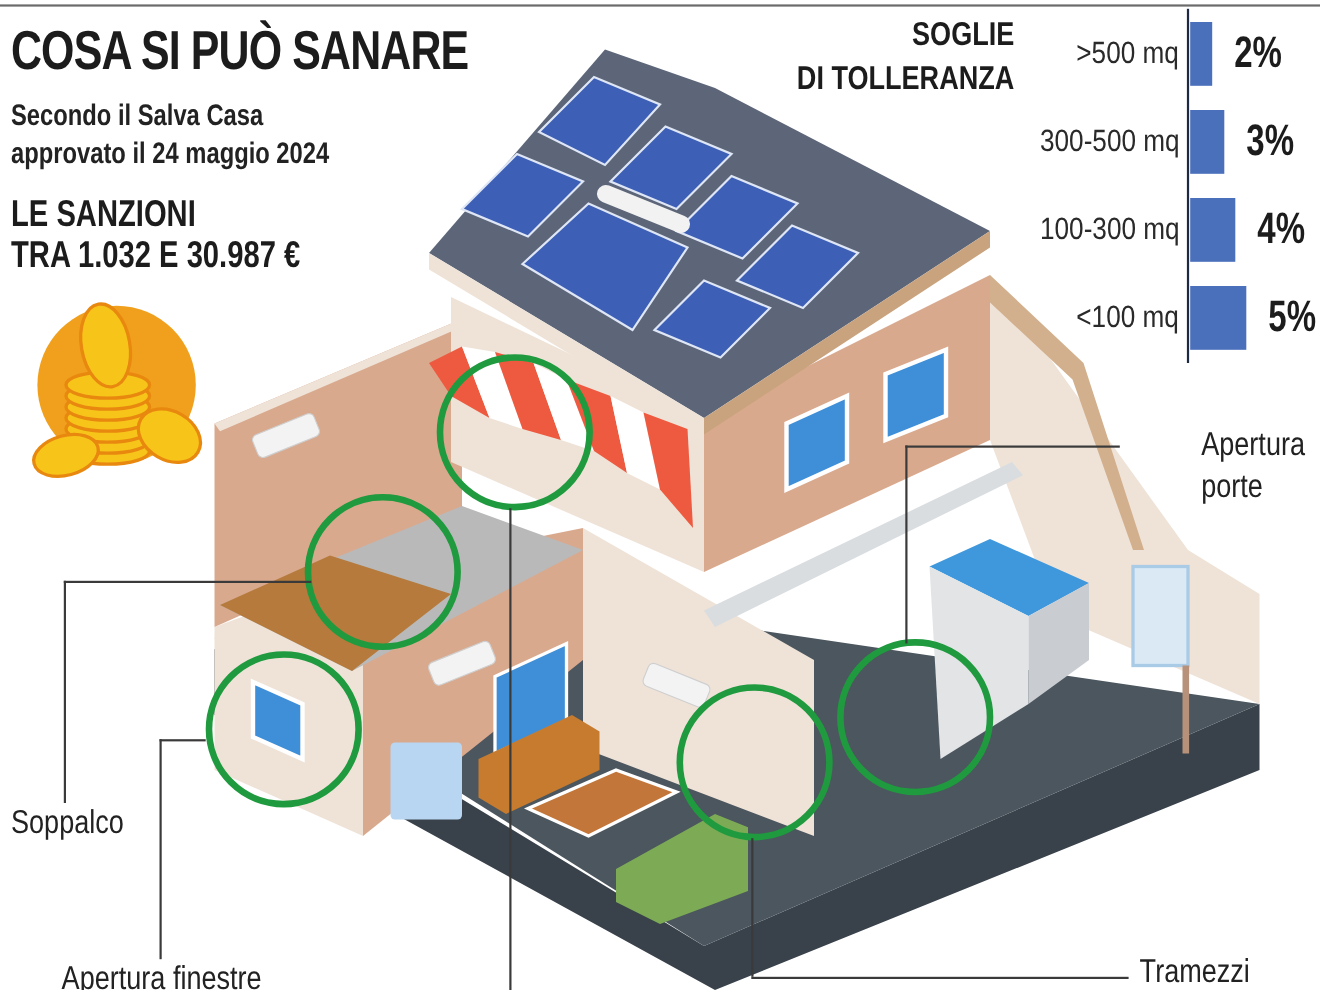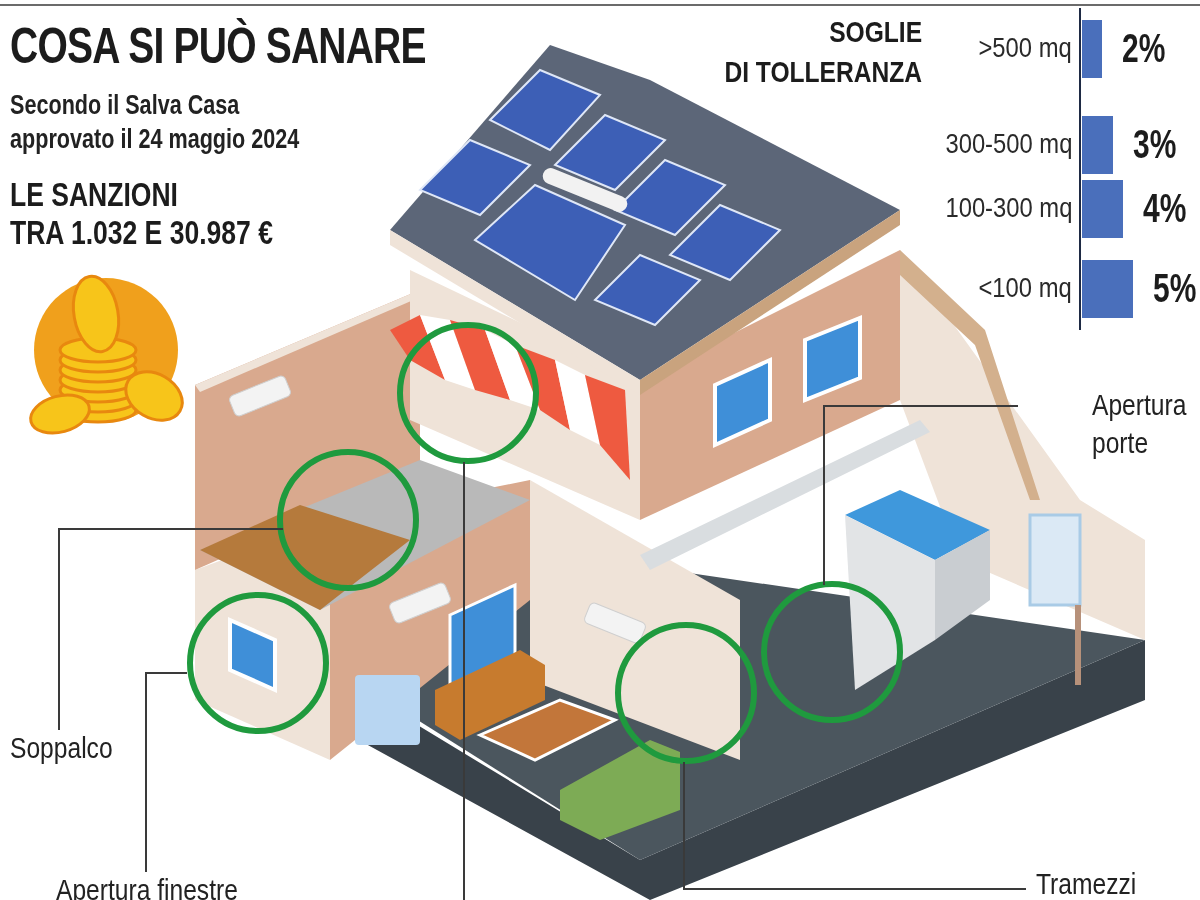--- a/index.html
+++ b/index.html
@@ -170,21 +170,21 @@
   <div>SOGLIE</div>
   <div>DI TOLLERANZA</div>
 </div>
 <div class="axis-line"></div>
 <div id="bars">
     <div class="bar-row" style="top: 20px;">
       <div class="bar-label">&gt;500 mq</div>
       <div class="bar" style="width: 20px; background: rgb(74, 111, 187);"></div>
       <div class="bar-value" style="left: 1122px;">2%</div>
     </div>
-    <div class="bar-row" style="top: 116px;">
+    <div class="bar-row" style="top: 100px;">
       <div class="bar-label">300-500 mq</div>
       <div class="bar" style="width: 31px; background: rgb(74, 111, 187);"></div>
       <div class="bar-value" style="left: 1133px;">3%</div>
     </div>
     <div class="bar-row" style="top: 180px; text-decoration: underline;">
       <div class="bar-label">100-300 mq</div>
       <div class="bar" style="width: 41px; background: rgb(74, 111, 187);"></div>
       <div class="bar-value" style="left: 1143px;">4%</div>
     </div>
     <div class="bar-row" style="top: 260px; text-align: right;">

